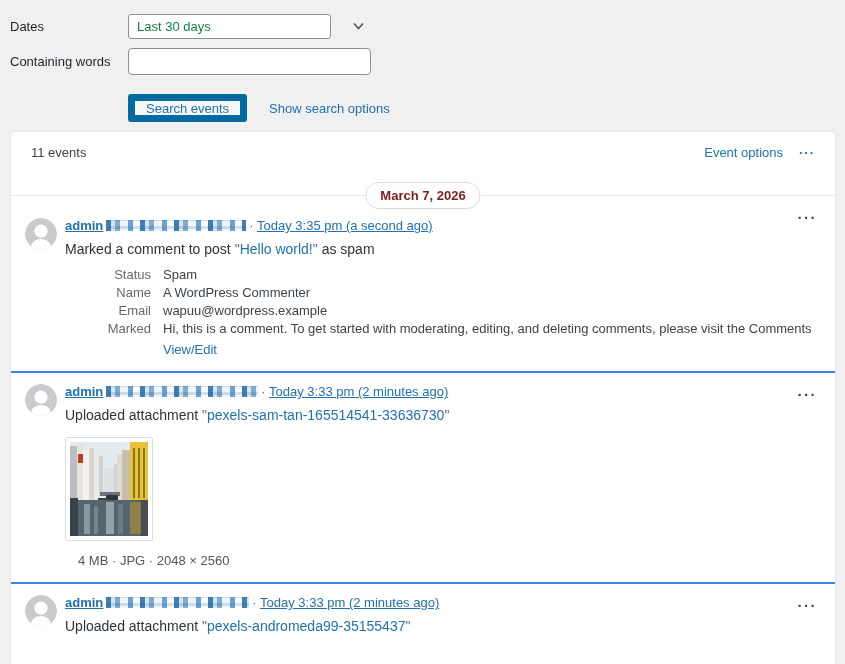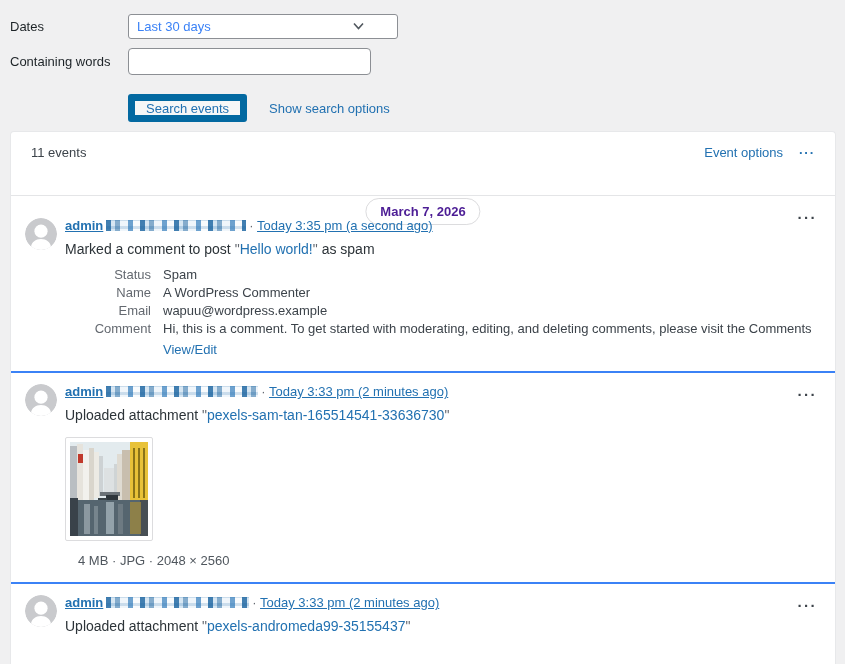--- a/index.html
+++ b/index.html
@@ -17,23 +17,23 @@
   .filters { padding:14px 0 0 10px; }
   .filter-grid {
     display:grid;
     grid-template-columns:118px 280px;
     row-gap:9px;
     align-items:center;
   }
   .filter-label { color:#1d2327; font-size:13px; }
   .select-wrap { position:relative; width:243px; }
   select.dates {
-    width:270px; height:25px;
+    width:203px; height:25px;
     border:1px solid #8c8f94; border-radius:3px;
-    background:#fff; color:#3b82f6;
+    background:#fff; color:#15803d;
     font-family:"Liberation Sans", sans-serif; font-size:13px;
     padding:0 24px 0 8px;
     appearance:none; -webkit-appearance:none;
   }
   .chevron {
     position:absolute; right:7px; top:8px; width:11px; height:8px;
     pointer-events:none;
   }
   input.words {
     width:243px; height:27px;
@@ -67,23 +67,23 @@
   }
   .events-count { color:#3c434a; font-size:13px; }
   .event-options { display:flex; align-items:center; gap:16px; font-size:13px; }
   .event-options .dots { font-weight:bold; letter-spacing:1px; color:#2271b1; }
 
   .date-sep { position:relative; height:26px; margin-top:12px; }
   .date-sep .line {
     position:absolute; left:0; right:0; top:13px; height:1px; background:#e4e5e7;
   }
   .date-pill {
-    position:absolute; left:50%; transform:translateX(-50%); top:16px;
+    position:absolute; left:50%; transform:translateX(-50%); top:0;
     background:#fff; border:1px solid #dcdcde; border-radius:14px;
-    padding:5px 14px; font-size:13px; font-weight:600; color:#4c1d95;
+    padding:5px 14px; font-size:13px; font-weight:600; color:#7f1d1d;
     white-space:nowrap;
   }
 
   .event { position:relative; display:flex; padding:10px 20px 14px 14px; }
   .event + .event { border-top:2px solid #3b82f6; padding-top:11px; }
   .event + .event .kebab { top:16px; }
 
   .avatar { width:32px; height:32px; flex:0 0 32px; border-radius:50%; overflow:hidden; }
   .event-body { margin-left:8px; flex:1; min-width:0; }
 
@@ -186,21 +186,21 @@
       <div class="event-action">
         <span>Marked a comment to post </span><span class="q">"</span><a>Hello world!</a><span class="q">"</span><span> as spam</span>
       </div>
       <div class="details">
         <div class="lbl">Status</div>
         <div class="val">Spam</div>
         <div class="lbl">Name</div>
         <div class="val">A WordPress Commenter</div>
         <div class="lbl">Email</div>
         <div class="val">wapuu@wordpress.example</div>
-        <div class="lbl">Comment</div>
+        <div class="lbl">Marked</div>
         <div class="val">Hi, this is a comment. To get started with moderating, editing, and deleting comments, please visit the Comments screen in...</div>
         <a class="viewedit">View/Edit</a>
       </div>
     </div>
     <span class="kebab">···</span>
   </div>
 
   <div class="event">
     <div class="avatar">
       <svg viewBox="0 0 32 32" width="32" height="32">

